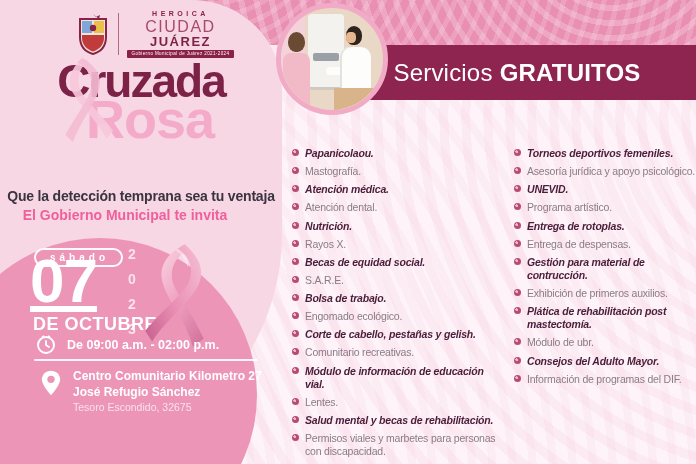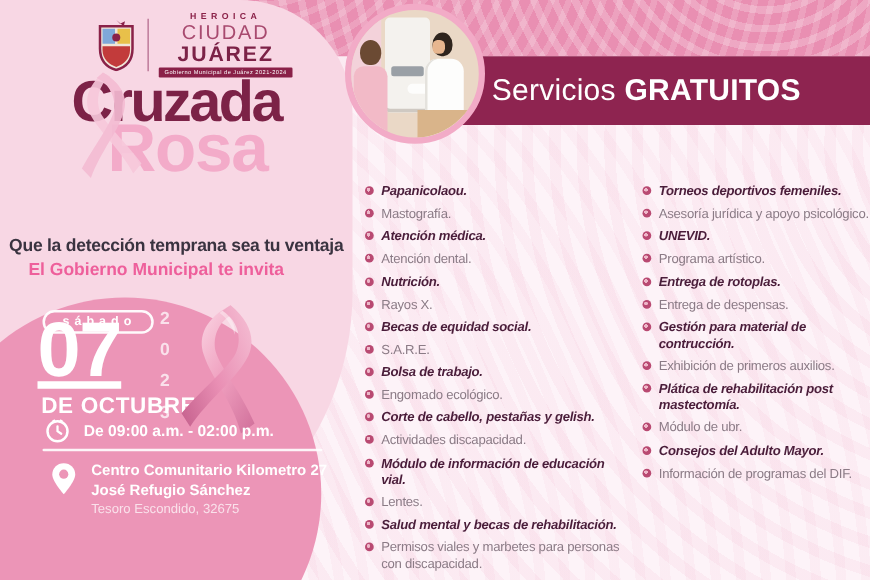--- a/index.html
+++ b/index.html
@@ -38,21 +38,21 @@
     position:absolute;left:-57px;top:238px;width:314px;height:314px;border-radius:50%;
     background:#ec95b7;z-index:3;
   }
   
   .logo{position:absolute;left:14px;top:10px;width:282px;display:flex;justify-content:center;align-items:center;gap:8px;z-index:4;}
   .logo .shield{width:34px;height:42px;}
   .logo .vdiv{width:1px;height:42px;background:#b1688a;}
   .logo .ltxt{display:flex;flex-direction:column;align-items:center;line-height:1;}
   .l-heroica{font-size:7px;letter-spacing:3.5px;color:#8a2148;font-weight:700;margin-bottom:2px;}
   .l-ciudad{font-size:16px;letter-spacing:1.5px;color:#a84a6f;font-weight:400;}
-  .l-juarez{font-size:17px;letter-spacing:1.5px;color:#7c2247;font-weight:800;}
+  .l-juarez{font-size:13px;letter-spacing:1.5px;color:#7c2247;font-weight:800;}
   .l-strip{margin-top:2px;background:#8a2148;color:#fff;font-size:4.5px;letter-spacing:0.4px;padding:1.5px 5px;border-radius:1px;}
   
   .title{position:absolute;left:0;top:58px;width:282px;text-align:center;z-index:4;line-height:1;}
   .t1{font-size:46px;font-weight:800;color:#7c2247;letter-spacing:-2px;}
   .t2{font-size:54px;font-weight:800;color:#f3abc9;letter-spacing:-1px;margin-top:-12px;position:relative;left:9px;}
   .title-ribbon{position:absolute;left:58px;top:56px;width:58px;height:92px;transform:rotate(-6deg);opacity:0.9;z-index:5;}
   .tagline{position:absolute;left:0;top:188px;width:282px;text-align:center;font-size:14px;font-weight:700;color:#3a3340;letter-spacing:-0.2px;z-index:4;}
   .invite{position:absolute;left:0;top:207px;width:250px;text-align:center;font-size:14px;font-weight:800;color:#ee5f9b;z-index:4;}
   
   .sabado{position:absolute;left:34px;top:248px;z-index:5;color:#fff;font-size:10px;font-weight:700;
@@ -242,21 +242,21 @@
       <div class="svc-item">
         <span class="bullet"></span>
         <span class="svc-text">Engomado ecológico.</span>
       </div>
       <div class="svc-item">
         <span class="bullet"></span>
         <span class="svc-text bold">Corte de cabello, pestañas y gelish.</span>
       </div>
       <div class="svc-item">
         <span class="bullet"></span>
-        <span class="svc-text">Actividades discapacidad.</span>
+        <span class="svc-text">Comunitario recreativas.</span>
       </div>
       <div class="svc-item wrap">
         <span class="bullet"></span>
         <span class="svc-text bold">Módulo de información de educación vial.</span>
       </div>
       <div class="svc-item">
         <span class="bullet"></span>
         <span class="svc-text">Lentes.</span>
       </div>
       <div class="svc-item">

